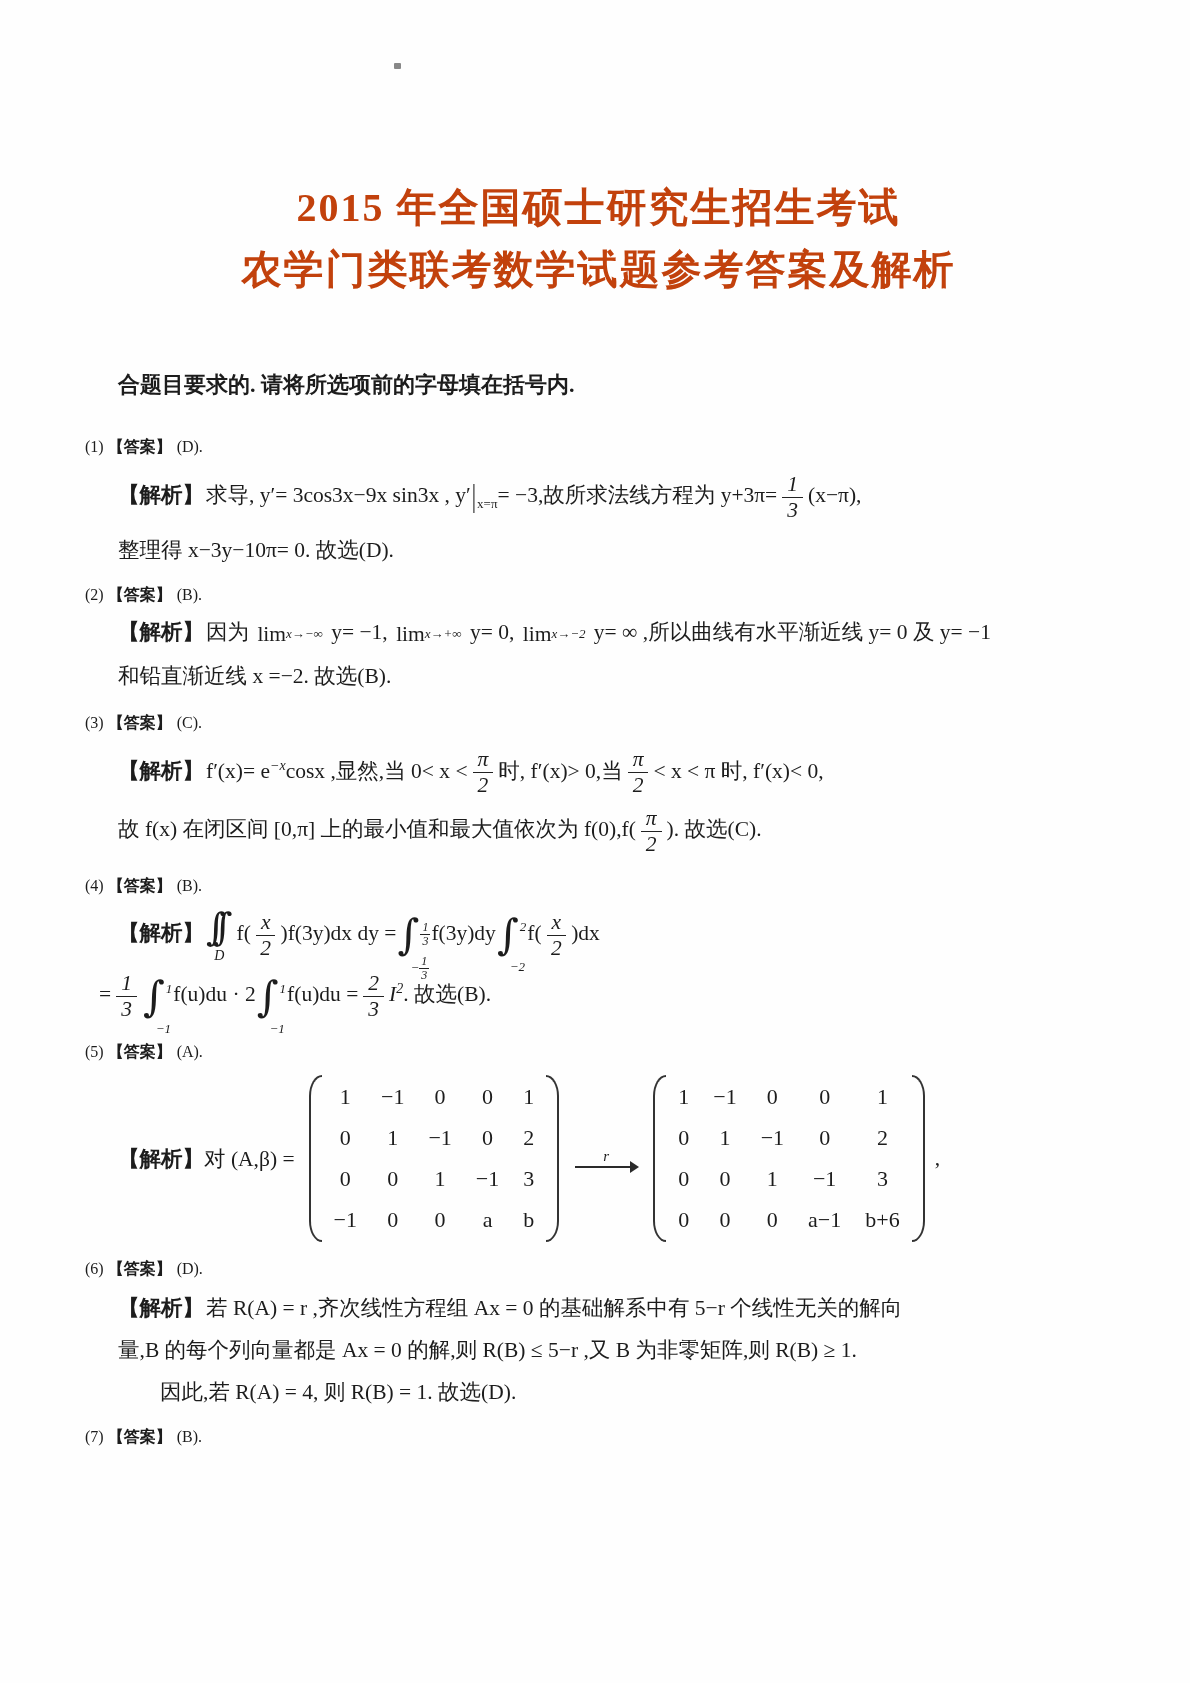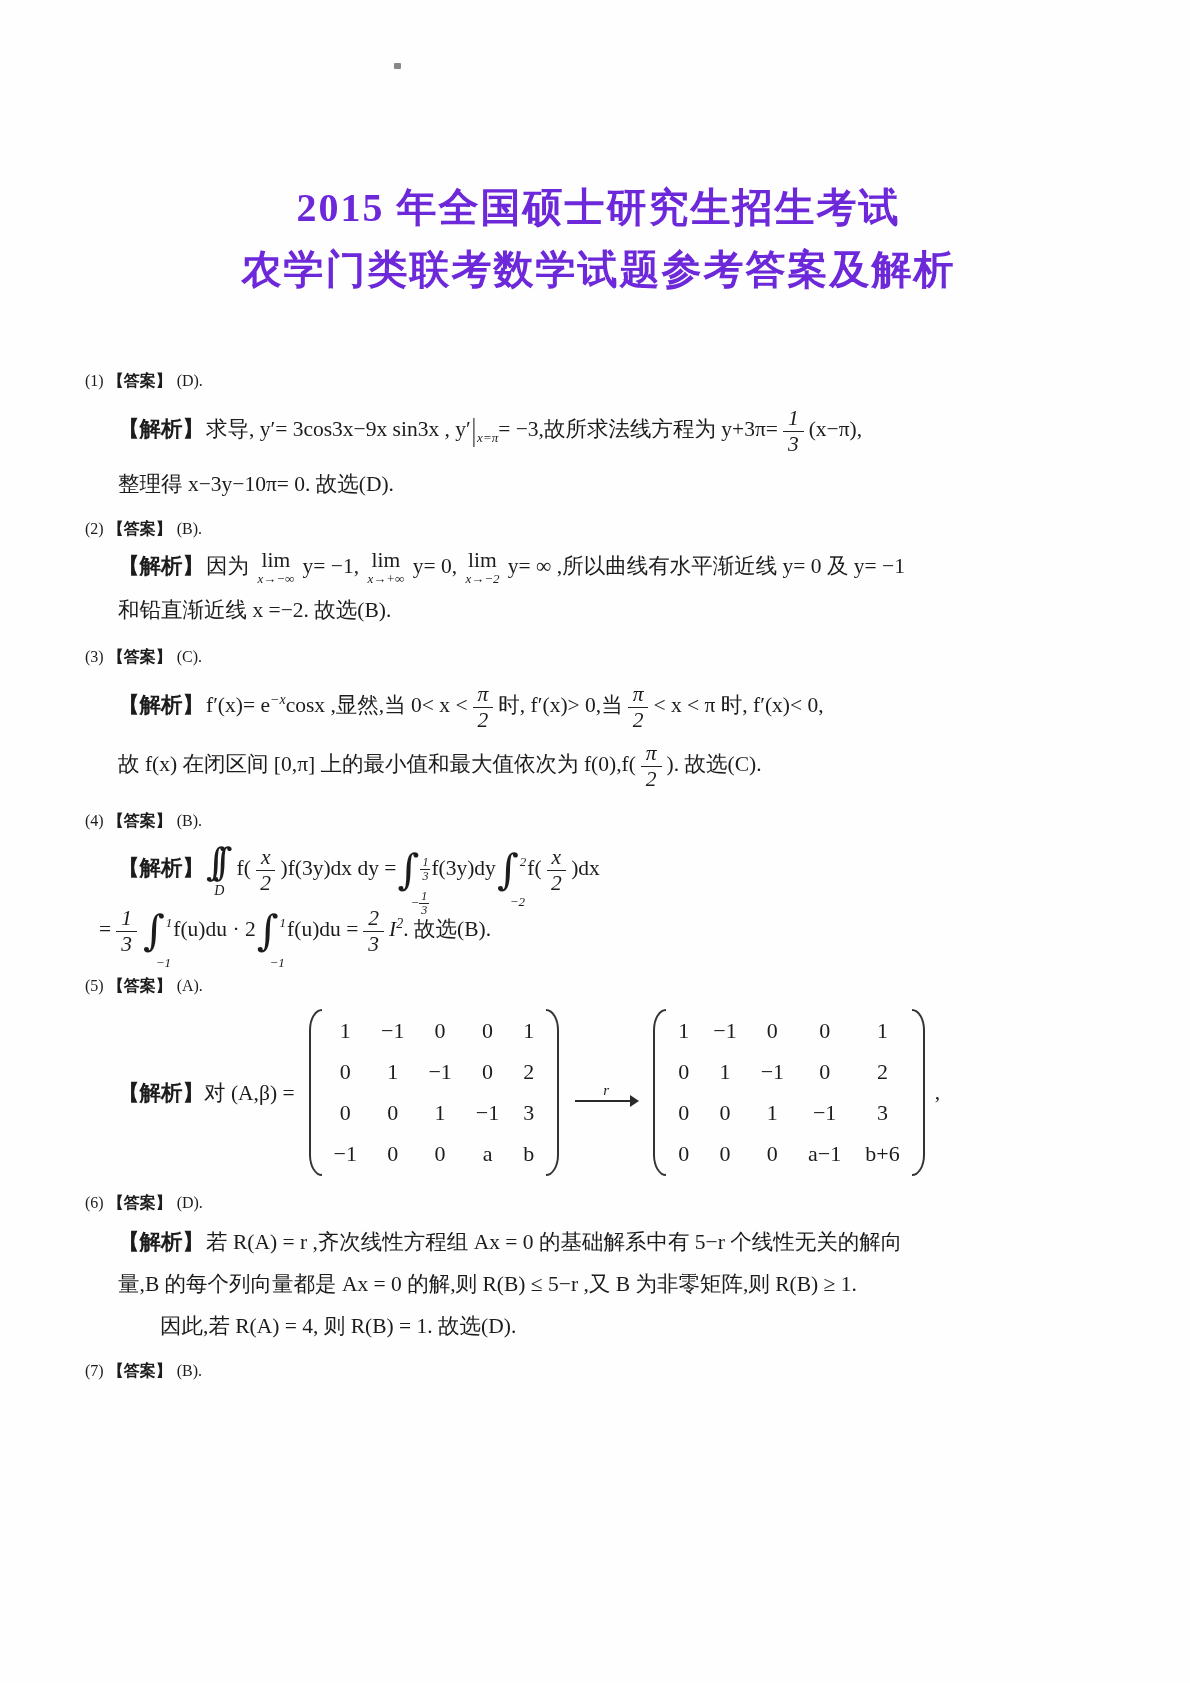--- a/index.html
+++ b/index.html
@@ -10,21 +10,21 @@
     font-family:"Liberation Serif","DejaVu Serif",serif;
     overflow:hidden;
     position:relative;
   }
   .scan-dot {
     position:absolute; left:394px; top:63px;
     width:7px; height:6px; background:#6a6a6a; border-radius:1px; opacity:.8;
   }
   .page { padding:60px 78px 0 85px; }
 
-  .title { text-align:center; font-weight:700; font-size:40px; line-height:52px; color:#6d28d9;
+  .title { text-align:center; font-weight:700; font-size:40px; line-height:52px; color:#c2410c;
            letter-spacing:2px; margin:0; }
   .title-1 { margin-top:122px; }
   .title-2 { margin-top:10px; }
 
   .intro { margin-top:68px; font-weight:700; font-size:22px; line-height:42px; }
   .intro .ind { display:block; margin-left:33px; }
 
   p { margin:0; }
   .qhead { font-size:16px; line-height:34px; }
   .qhead .num { margin-right:4px; }
@@ -39,21 +39,21 @@
           vertical-align:middle; margin:0 5px; font-style:italic; }
   .frac .n { line-height:25px; padding:0 5px; border-bottom:1.6px solid #222; }
   .frac .d { line-height:25px; }
 
   
   .sfrac { display:inline-flex; flex-direction:column; align-items:center; font-size:12px; }
   .sfrac .n { line-height:13px; padding:0 2px; border-bottom:1px solid #222; }
   .sfrac .d { line-height:13px; }
 
   
-  .lim { display:inline-flex; flex-direction:column; align-items:center;
+  .lim { display:inline-flex; flex-direction:row; align-items:center;
          vertical-align:middle; margin:0 3px; }
   .lim .w { line-height:22px; }
   .lim .u { font-size:13px; font-style:italic; line-height:15px; }
 
   
   .igr { display:inline-flex; align-items:center; vertical-align:middle; margin:0 1px; }
   .igr .sym { font-size:42px; line-height:46px; font-family:"DejaVu Serif",serif; }
   .igr .lims { display:inline-flex; flex-direction:column; justify-content:space-between;
                height:52px; font-size:13px; font-style:italic; margin-left:1px; }
   .igr .lims .t { align-self:flex-start; margin-top:-2px; }
@@ -61,21 +61,21 @@
                    display:inline-flex; align-items:center; }
 
   
   .iint { display:inline-flex; flex-direction:column; align-items:center;
           vertical-align:middle; margin-right:4px; }
   .iint .syms { font-size:38px; line-height:40px; letter-spacing:-13px; padding-right:13px;
                 font-family:"DejaVu Serif",serif; }
   .iint .u { font-size:14px; font-style:italic; line-height:14px; margin-top:2px; }
 
   .sup { font-size:14px; vertical-align:super; font-style:italic; }
-  .sub { font-size:13px; vertical-align:sub; font-style:italic; }
+  .sub { font-size:13px; vertical-align:sub; }
   .vbar { display:inline-block; transform:scaleY(1.5); margin:0 1px; }
 
   .ol { text-decoration:overline; font-style:italic; }
   .ol + .ol { margin-left:2px; }
 
   
   .matline { display:flex; align-items:center; margin-left:33px; font-size:21.5px; }
   .mat { display:inline-flex; align-items:stretch; margin:0 2px; }
   .lpar,.rpar { width:11px; border:2px solid #333; }
   .lpar { border-right:none; border-radius:16px 0 0 16px / 26px 0 0 26px; }
@@ -93,21 +93,21 @@
 </head>
 <body>
 
 <div class="scan-dot"></div>
 
 <div class="page">
 
   <h1 class="title title-1">2015 年全国硕士研究生招生考试</h1>
   <h1 class="title title-2">农学门类联考数学试题参考答案及解析</h1>
 
-  <p class="intro"></p>
+  <p class="intro"><span class="ind">合题目要求的. 请将所选项前的字母填在括号内.</span></p>
 
   <p class="qhead" style="margin-top:24px"><span class="num">(1)</span><span class="b">【答案】</span><span class="ansv">(D).</span></p>
   <p class="mline" style="margin-top:8px"><span class="b">【解析】</span><span>求导, y′= 3cos3x−9x sin3x , y′</span><span class="vbar">|</span><span class="sub">x=π</span><span>= −3,故所求法线方程为 y+3π=</span><span class="frac">
         <span class="n">1</span>
         <span class="d">3</span>
       </span><span>(x−π),</span></p>
   <p class="mline" style="margin-top:6px">整理得 x−3y−10π= 0. 故选(D).</p>
 
   <p class="qhead" style="margin-top:8px"><span class="num">(2)</span><span class="b">【答案】</span><span class="ansv">(B).</span></p>
   <p class="mline" style="margin-top:0"><span class="b">【解析】</span><span>因为 </span><span class="lim">

